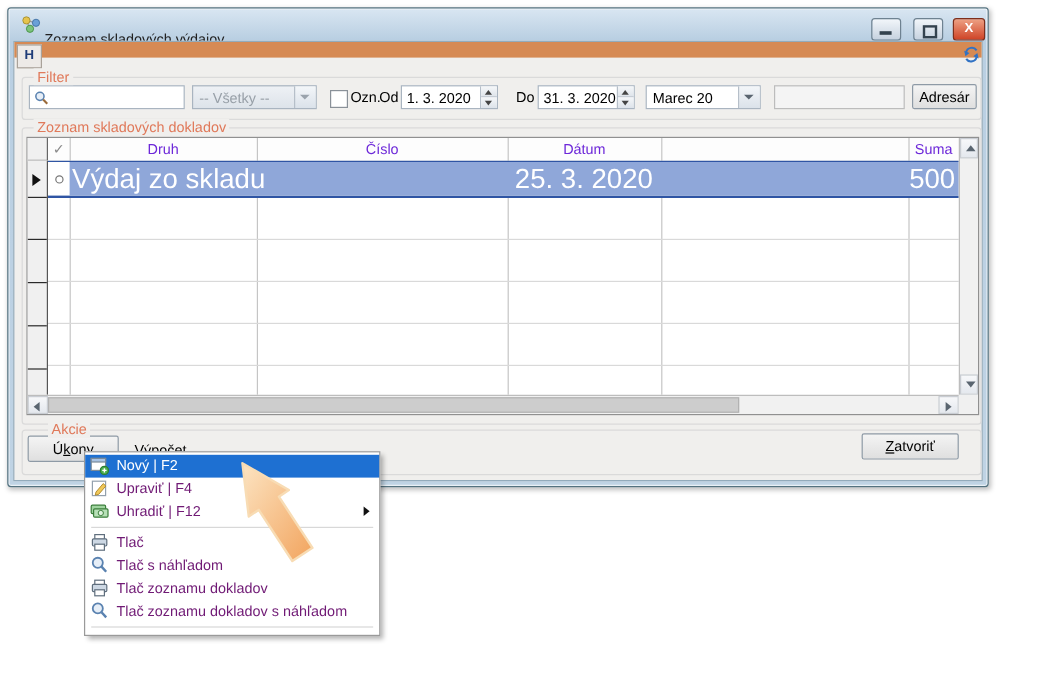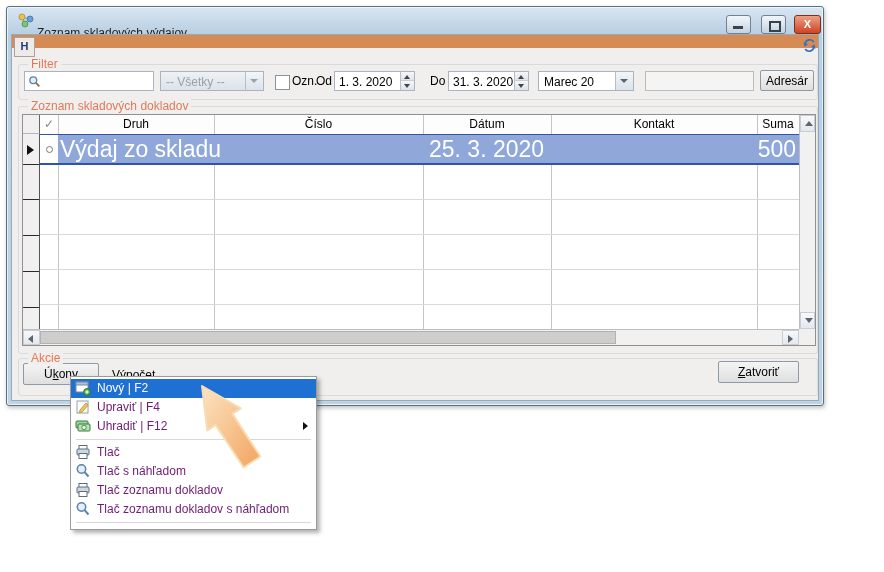--- a/index.html
+++ b/index.html
@@ -56,21 +56,21 @@
   .checkbox{position:absolute;width:13px;height:13px;background:#fff;border:1px solid #8a9199;}
   .lbl{position:absolute;white-space:nowrap;}
   .btn{position:absolute;background:linear-gradient(#f4f4f4,#dfdfdf);border:1px solid #8e9aa6;
      border-radius:2px;text-align:center;font-size:12px;box-sizing:border-box;}
   .btn .bt{display:inline-block;margin-top:3px;}
 
   
   .grid{position:absolute;left:10px;top:79px;width:792px;height:230px;background:#fff;
      border:1px solid #909090;box-sizing:content-box;overflow:hidden;}
   .ghead{position:absolute;left:0;top:0;width:776px;height:19px;background:#fdfdfd;border-bottom:1px solid #b5b5b5;}
-  .hcell{position:absolute;top:0;height:19px;line-height:19px;text-align:center;font-size:12px;color:#000000;}
+  .hcell{position:absolute;top:0;height:19px;line-height:19px;text-align:center;font-size:12px;color:#6d28d9;}
   .hline{position:absolute;top:0;width:1px;background:#c5c5c5;height:214px;}
   .corner{position:absolute;left:0;top:0;width:17px;height:19px;background:#f0f0f0;border-right:1px solid #666;border-bottom:1px solid #b5b5b5;box-sizing:border-box;}
   .markercol{position:absolute;left:0;top:19px;width:17px;height:195px;background:#f0f0f0;border-right:1px solid #555;box-sizing:border-box;}
   .mcell{border-bottom:1px solid #2a2a2a;position:relative;}
   .rowtri{position:absolute;left:4px;top:11px;width:0;height:0;
      border-top:5px solid transparent;border-bottom:5px solid transparent;border-left:7px solid #111;}
   .selrow{position:absolute;left:17px;top:19px;width:759px;height:31px;
      border-top:1px solid #2f55a4;border-bottom:2px solid #2f55a4;box-sizing:border-box;background:#fff;}
   .selblue{position:absolute;left:18px;top:0;right:0;bottom:0;background:#8fa7d9;}
   .dot{position:absolute;left:6px;top:11px;width:5px;height:5px;border:1px solid #777;border-radius:50%;}
@@ -200,21 +200,20 @@
       <div class="fs" style="left:6px;top:71px;width:798px;height:246px;"></div>
       <div class="fs-label" style="left:16px;top:64px;">Zoznam skladových dokladov</div>
 
       <div class="grid">
 
         <div class="ghead">
           <div class="hcell" style="left:17px;width:18px;color:#8a8a8a;">✓</div>
           <div class="hcell" style="left:35px;width:156px;">Druh</div>
           <div class="hcell" style="left:191px;width:209px;">Číslo</div>
           <div class="hcell" style="left:400px;width:128px;">Dátum</div>
-          <div class="hcell" style="left:528px;width:206px;">Kontakt</div>
           <div class="hcell" style="left:734px;width:42px;">Suma</div>
         </div>
 
         <div class="hline" style="left:35px;"></div>
         <div class="hline" style="left:191px;"></div>
         <div class="hline" style="left:400px;"></div>
         <div class="hline" style="left:528px;"></div>
         <div class="hline" style="left:734px;"></div>
 
         <div class="corner"></div>
@@ -259,21 +258,21 @@
             </div>
           <div class="hthumb"></div>
           <div class="sbtn" style="left:759px;top:0;width:17px;height:15px;">
               <i class="i-rt"></i>
             </div>
         </div>
         <div class="sbcorner"></div>
       </div>
 
       <div class="fs" style="left:6px;top:323px;width:798px;height:36px;"></div>
-      <div class="fs-label" style="left:16px;top:316px;">Akcie</div>
+      <div class="fs-label" style="left:28px;top:316px;">Akcie</div>
 
       <div class="btn" style="left:11px;top:328px;width:76px;height:22px;">
         <span class="bt"><span>Ú</span><u>k</u><span>ony</span></span>
       </div>
       <span class="lbl" style="left:100px;top:333px;">Výpočet</span>
       <div class="btn" style="left:706px;top:326px;width:81px;height:22px;">
         <span class="bt"><span></span><u>Z</u><span>atvoriť</span></span>
       </div>
 
     </div>

